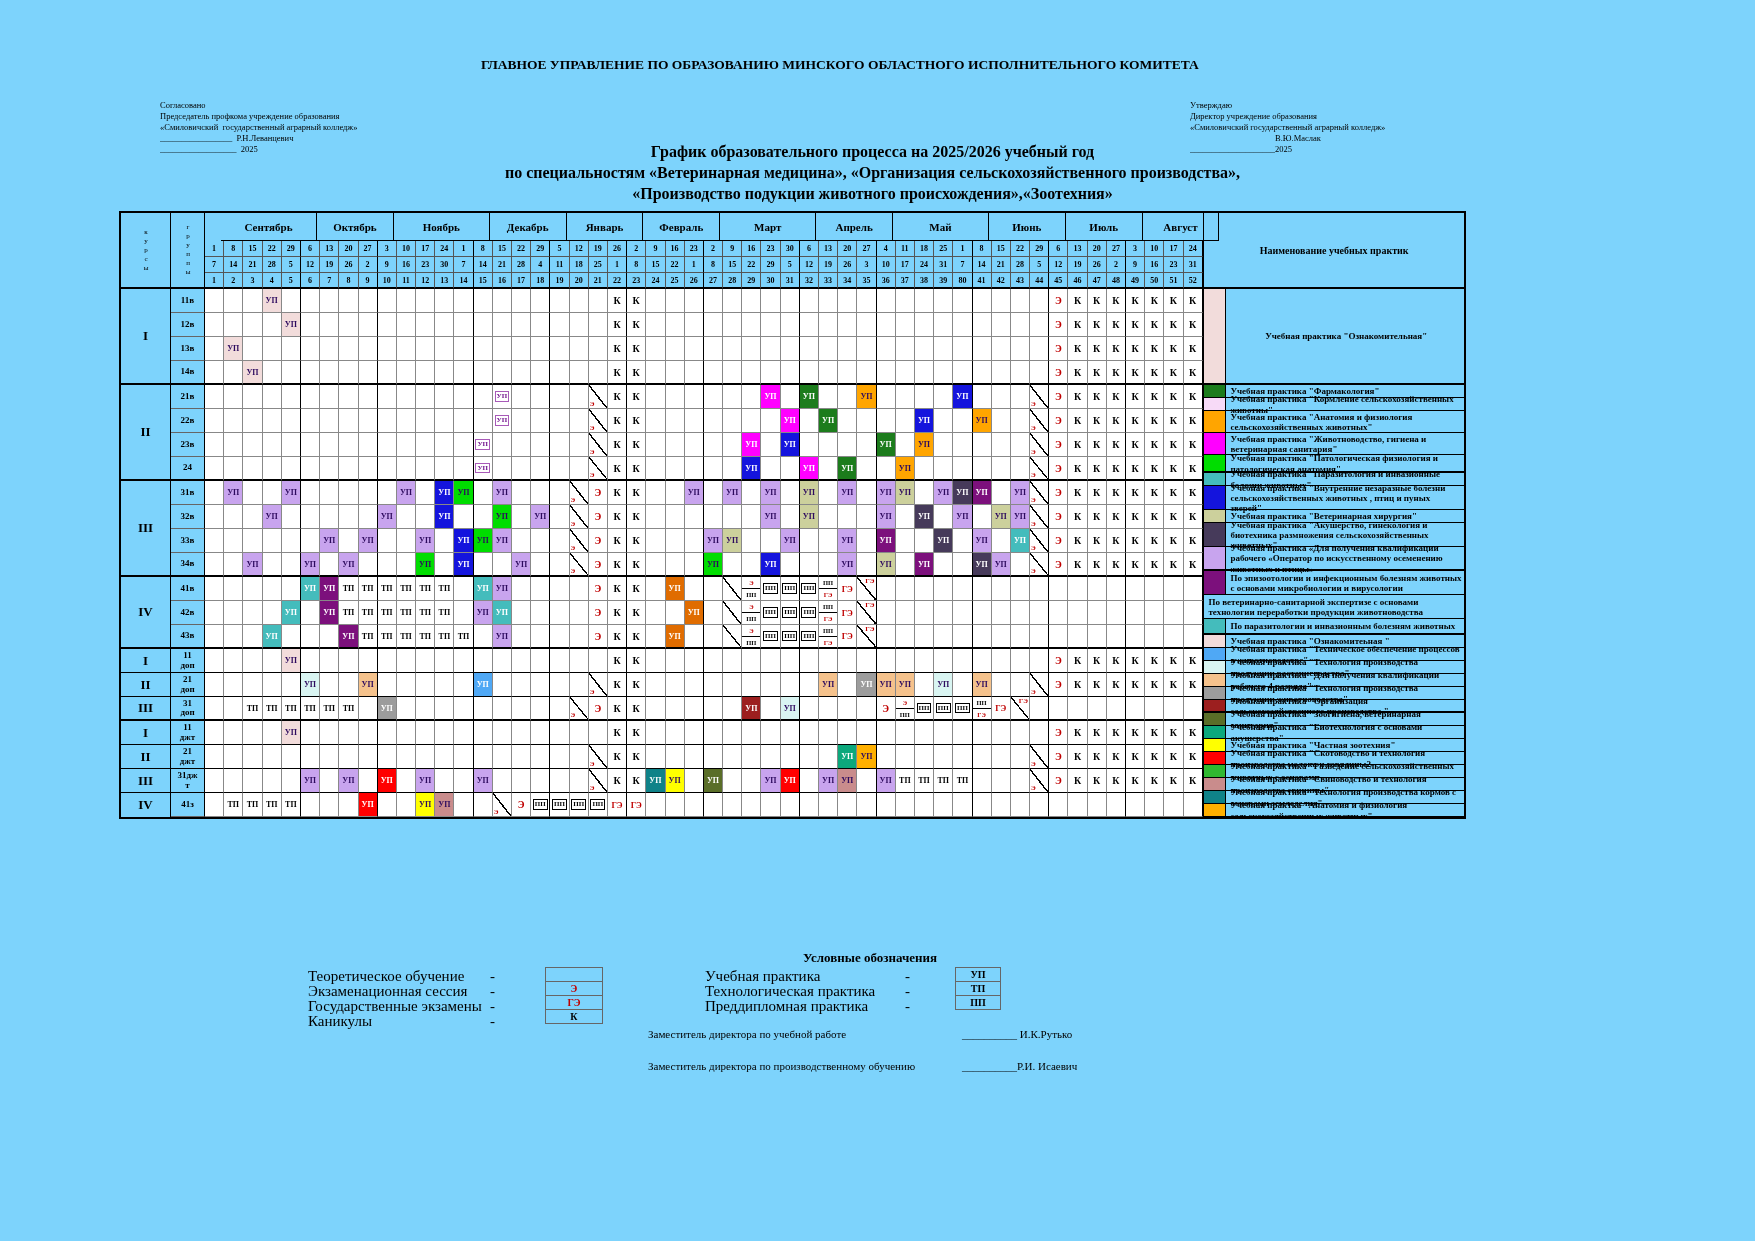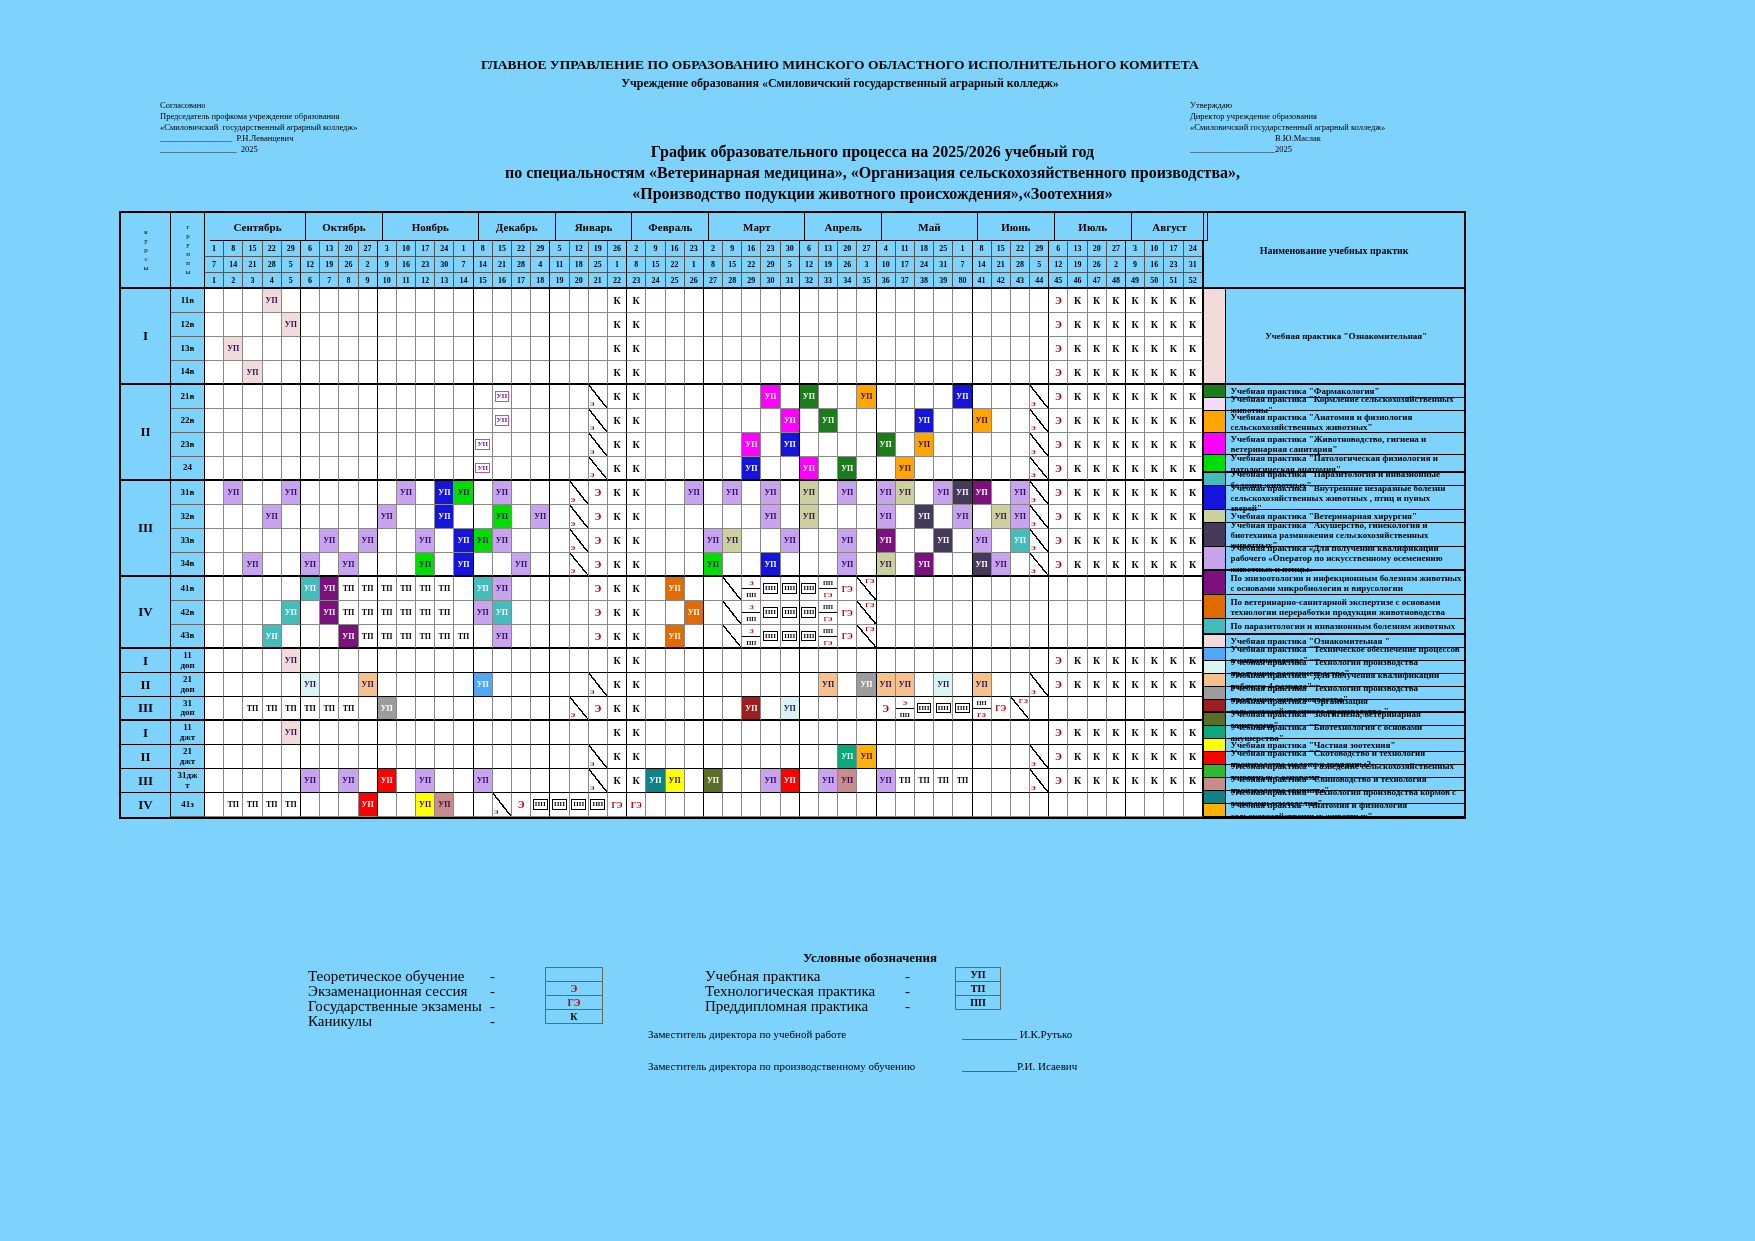--- a/index.html
+++ b/index.html
@@ -61,21 +61,20 @@
   .boxcol div{width:58px;height:15px;border:1px solid #666;margin-top:-1px;box-sizing:border-box;display:flex;align-items:center;justify-content:center;font-size:10px;font-weight:bold;}
   .boxcol2 div{width:46px;height:15px;border:1px solid #666;margin-top:-1px;box-sizing:border-box;display:flex;align-items:center;justify-content:center;font-size:10px;font-weight:bold;}
   .sig-role{font-size:11px;}
   .sig-name{font-size:11px;}
 </style>
 </head>
 <body>
 
 <div class="sheet">
   <div class="abs org1">ГЛАВНОЕ УПРАВЛЕНИЕ ПО ОБРАЗОВАНИЮ МИНСКОГО ОБЛАСТНОГО ИСПОЛНИТЕЛЬНОГО КОМИТЕТА</div>
-  <div class="abs org2">Учреждение образования «Смиловичский государственный аграрный колледж»</div>
   <div class="abs appr appr-left">Согласовано
 Председатель профкома учреждение образования
 «Смиловичский  государственный аграрный колледж»
 _________________  Р.Н.Леванцевич
 __________________  2025</div>
   <div class="abs appr appr-right">Утверждаю
 Директор учреждение образования
 «Смиловичский государственный аграрный колледж»
                                         В.Ю.Маслак
 ____________________2025</div>
@@ -85,21 +84,21 @@
     <div>«Производство подукции животного происхождения»,«Зоотехния»</div>
   </div>
 
   <div class="abs maintable">
     <div class="abs hcell" id="hk" style="left:0;top:0;width:50px;height:76px;">
       <div class="vtext">курсы</div>
     </div>
     <div class="abs hcell" id="hg" style="left:50px;top:0;width:34px;height:76px;">
       <div class="vtext">группы</div>
     </div>
-    <div class="abs" id="months" style="left:89px;top:0;width:998.4px;height:20px;">
+    <div class="abs" id="months" style="left:100px;top:0;width:998.4px;height:20px;">
         <div class="mcell" style="width: 96px;">Сентябрь</div>
         <div class="mcell" style="width: 76.8px;">Октябрь</div>
         <div class="mcell" style="width: 96px;">Ноябрь</div>
         <div class="mcell" style="width: 76.8px;">Декабрь</div>
         <div class="mcell" style="width: 76.8px;">Январь</div>
         <div class="mcell" style="width: 76.8px;">Февраль</div>
         <div class="mcell" style="width: 96px;">Март</div>
         <div class="mcell" style="width: 76.8px;">Апрель</div>
         <div class="mcell" style="width: 96px;">Май</div>
         <div class="mcell" style="width: 76.8px;">Июнь</div>
@@ -1620,21 +1619,21 @@
           <div class="lt">Учебная практика "Акушерство, гинекология и биотехника размножения сельскохозяйственных животных"</div>
         </div>
         <div class="le thk" style="height: 24px;">
           <div class="sw" style="background: rgb(200, 164, 238);"></div>
           <div class="lt">Учебная практика «Для получения квалификации рабочего «Оператор по искусственному осеменению животных и птицы»</div>
         </div>
         <div class="le" style="height: 24px;">
           <div class="sw" style="background: rgb(124, 16, 124);"></div>
           <div class="lt">По эпизоотологии и инфекционным болезням животных с основами микробиологии и вирусологии</div>
         </div>
-        <div class="le" style="height: 24px;">
+        <div class="le" style="height: 24px; flex-direction: column;">
           <div class="sw" style="background: rgb(224, 108, 0);"></div>
           <div class="lt">По ветеринарно-санитарной экспертизе с основами технологии переработки продукции животноводства</div>
         </div>
         <div class="le thk" style="height: 16px;">
           <div class="sw" style="background: rgb(68, 188, 188);"></div>
           <div class="lt">По паразитологии и инвазионным болезням  животных</div>
         </div>
         <div class="le" style="height: 13px;">
           <div class="sw" style="background: rgb(242, 220, 219);"></div>
           <div class="lt">Учебная практика "Ознакомитеьная "</div>

